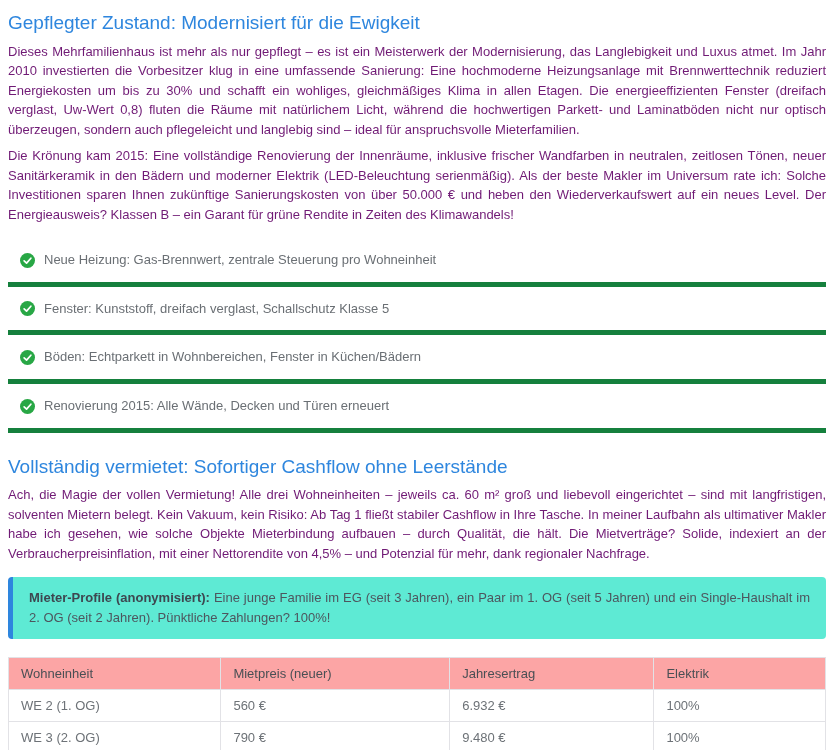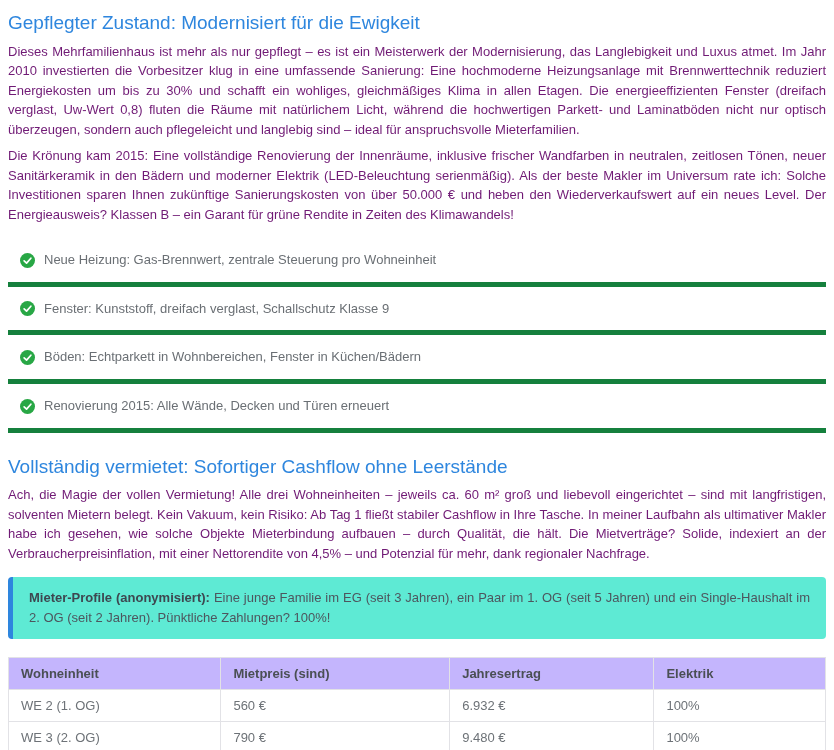--- a/index.html
+++ b/index.html
@@ -80,23 +80,23 @@
     font-size: 13px;
   }
   table.rent-table th,
   table.rent-table td {
     border: 1px solid #e2e2e6;
     padding: 8px 12px;
     text-align: left;
     vertical-align: middle;
   }
   table.rent-table th {
-    background: #c4b5fd;
+    background: #fca5a5;
     color: #4a4f54;
-    font-weight: 700;
+    font-weight: 400;
   }
   table.rent-table td {
     color: #6d7277;
     background: #ffffff;
   }
   col.c1 { width: 26%; }
   col.c2 { width: 28%; }
   col.c3 { width: 25%; }
   col.c4 { width: 21%; }
 </style>
@@ -119,21 +119,21 @@
       </span>
       <span class="feature-text">Neue Heizung: Gas-Brennwert, zentrale Steuerung pro Wohneinheit</span>
     </li>
     <li class="feature-item">
       <span class="check-icon">
         <svg width="15" height="15" viewBox="0 0 16 16">
             <circle cx="8" cy="8" r="8" fill="#28a745"></circle>
             <polyline points="4.4,8.3 7,10.8 11.6,5.6" fill="none" stroke="#ffffff" stroke-width="1.8" stroke-linecap="round" stroke-linejoin="round"></polyline>
           </svg>
       </span>
-      <span class="feature-text">Fenster: Kunststoff, dreifach verglast, Schallschutz Klasse 9</span>
+      <span class="feature-text">Fenster: Kunststoff, dreifach verglast, Schallschutz Klasse 5</span>
     </li>
     <li class="feature-item">
       <span class="check-icon">
         <svg width="15" height="15" viewBox="0 0 16 16">
             <circle cx="8" cy="8" r="8" fill="#28a745"></circle>
             <polyline points="4.4,8.3 7,10.8 11.6,5.6" fill="none" stroke="#ffffff" stroke-width="1.8" stroke-linecap="round" stroke-linejoin="round"></polyline>
           </svg>
       </span>
       <span class="feature-text">Böden: Echtparkett in Wohnbereichen, Fenster in Küchen/Bädern</span>
     </li>
@@ -158,21 +158,21 @@
   <table class="rent-table">
     <colgroup>
         <col class="c1">
         <col class="c2">
         <col class="c3">
         <col class="c4">
       </colgroup>
     <thead>
       <tr>
         <th>Wohneinheit</th>
-        <th>Mietpreis (sind)</th>
+        <th>Mietpreis (neuer)</th>
         <th>Jahresertrag</th>
         <th>Elektrik</th>
       </tr>
     </thead>
     <tbody>
       <tr>
         <td>WE 2 (1. OG)</td>
         <td>560 €</td>
         <td>6.932 €</td>
         <td>100%</td>

